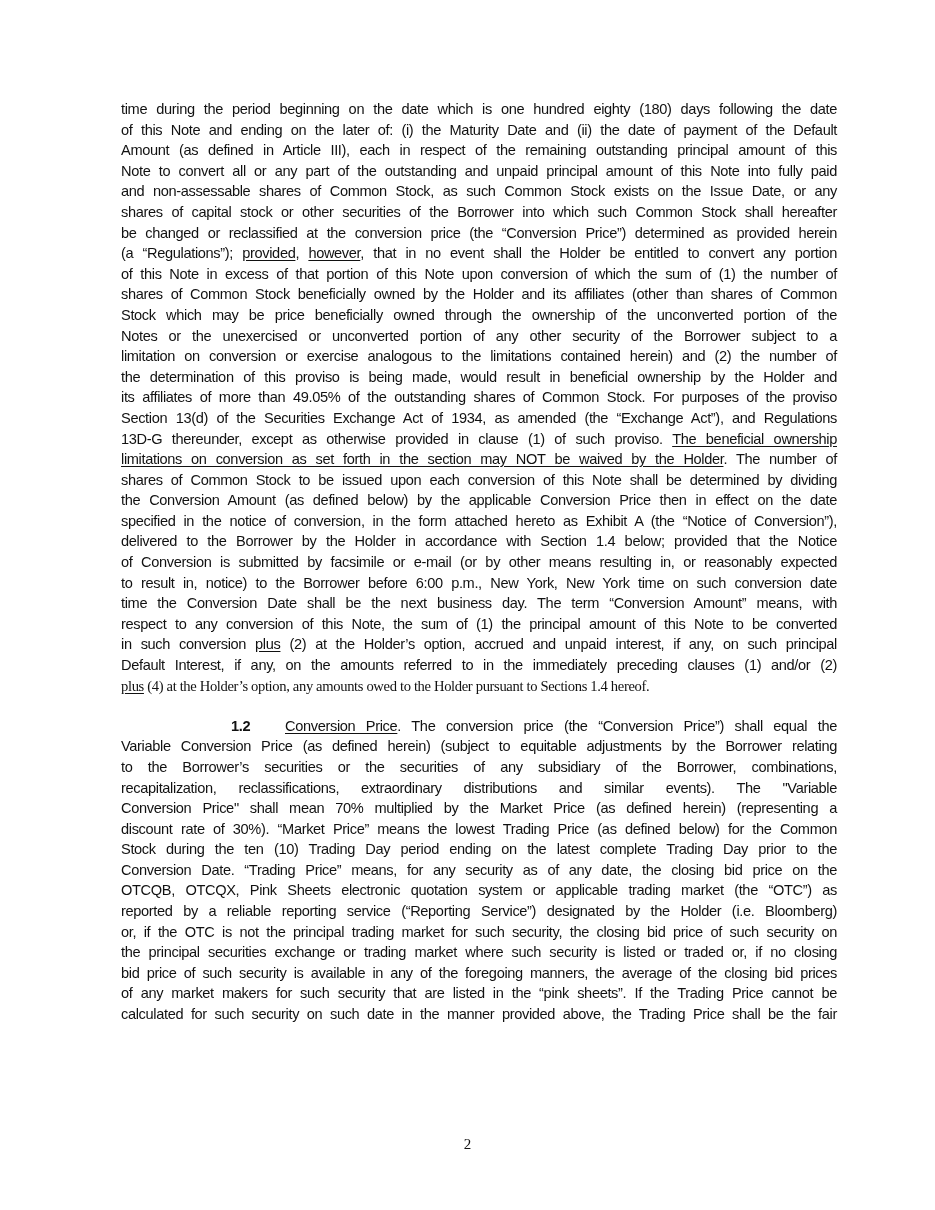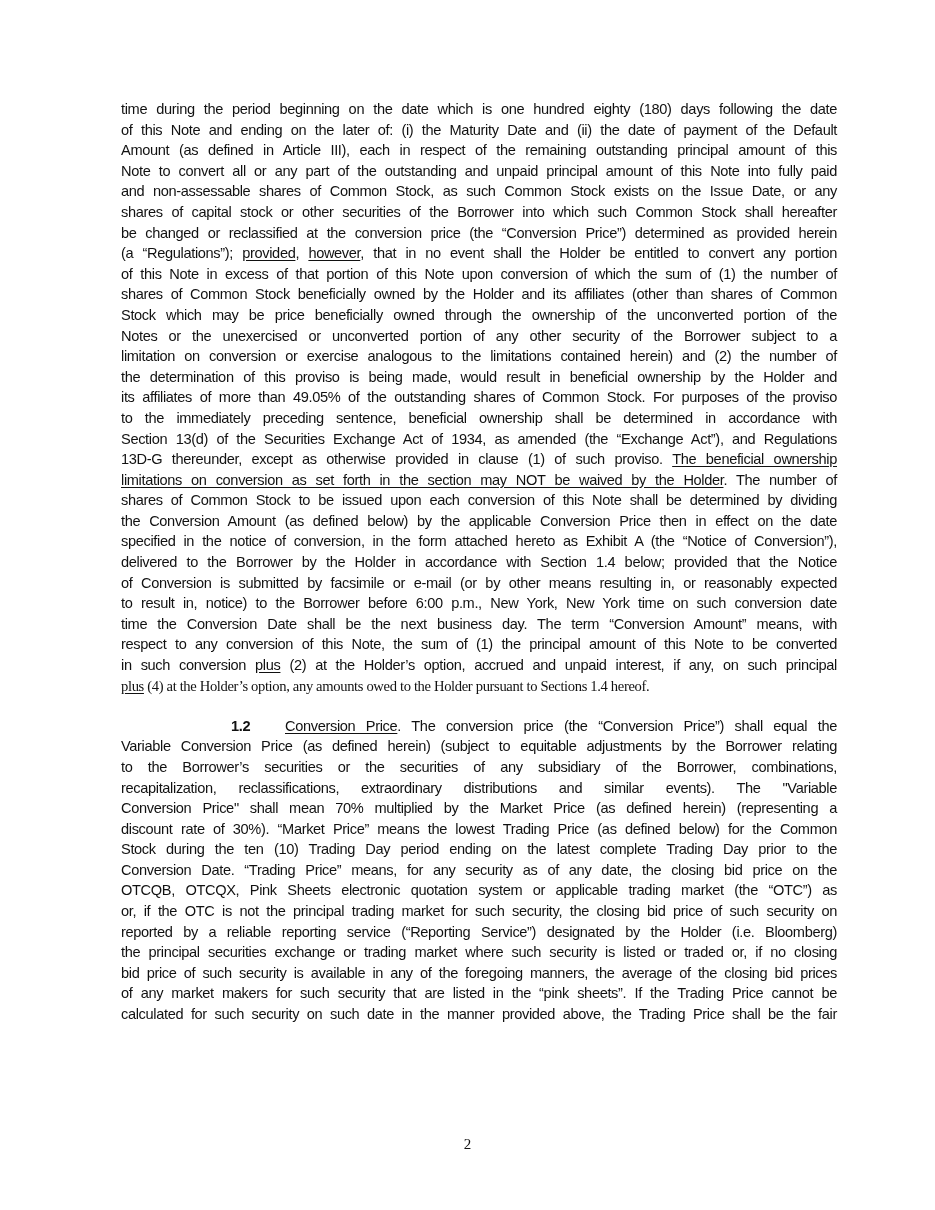--- a/index.html
+++ b/index.html
@@ -39,51 +39,51 @@
       <div class="line"><span>shares of capital stock or other securities of the Borrower into which such Common Stock shall hereafter</span></div>
       <div class="line"><span>be changed or reclassified at the conversion price  (the “Conversion Price”) determined as provided herein</span></div>
       <div class="line"><span>(a “Regulations”); </span><span class="u">provided</span><span>, </span><span class="u">however</span><span>, that in no event shall the Holder be entitled to convert any portion</span></div>
       <div class="line"><span>of this Note in excess of that portion of this Note upon conversion of which the sum of (1) the number of</span></div>
       <div class="line"><span>shares of Common Stock beneficially owned by the Holder and its affiliates (other than shares of Common</span></div>
       <div class="line"><span>Stock which may be price beneficially owned through the ownership of the unconverted portion of the</span></div>
       <div class="line"><span>Notes or the unexercised or unconverted portion of any other security of the Borrower subject to a</span></div>
       <div class="line"><span>limitation on conversion or exercise analogous to the limitations contained herein) and (2) the number of</span></div>
       <div class="line"><span>the determination of this proviso is being made, would result in beneficial ownership by the Holder and</span></div>
       <div class="line"><span>its affiliates of more than 49.05% of the outstanding shares of Common Stock.  For purposes of the proviso</span></div>
-      <div class="line"><span>to the immediately preceding sentence, beneficial ownership shall be determined in accordance with</span></div>
       <div class="line"><span>Section 13(d) of the Securities Exchange Act of 1934, as amended (the “Exchange Act”), and Regulations</span></div>
       <div class="line"><span>13D-G thereunder, except as otherwise provided in clause (1) of such proviso. </span><span class="u">The beneficial ownership</span></div>
       <div class="line"><span class="u">limitations on conversion as set forth in the section may NOT be waived by the Holder</span><span>. The number of</span></div>
       <div class="line"><span>shares of Common Stock to be issued upon each conversion of this Note shall be determined by dividing</span></div>
       <div class="line"><span>the Conversion Amount (as defined below) by the applicable Conversion Price then in effect on the date</span></div>
       <div class="line"><span>specified in the notice of conversion, in the form attached hereto as Exhibit A (the “Notice of Conversion”),</span></div>
       <div class="line"><span>delivered to the Borrower by the Holder in accordance with Section 1.4 below; provided that the Notice</span></div>
       <div class="line"><span>of Conversion is submitted by facsimile or e-mail (or by other means resulting in, or reasonably expected</span></div>
       <div class="line"><span>to result in, notice) to the Borrower before 6:00 p.m., New York, New York time on such conversion date</span></div>
       <div class="line"><span>time the Conversion Date shall be the next business day. The term “Conversion Amount” means, with</span></div>
       <div class="line"><span>respect to any conversion of this Note, the sum of (1) the principal amount of this Note to be converted</span></div>
       <div class="line"><span>in such conversion </span><span class="u">plus</span><span> (2) at the Holder’s option, accrued and unpaid interest, if any, on such principal</span></div>
+      <div class="line"><span>Default Interest, if any, on the amounts referred to in the immediately preceding clauses (1) and/or (2)</span></div>
       <div class="line last"><span class="u">plus</span><span> (4) at the Holder’s option, any amounts owed to the Holder pursuant to Sections 1.4 hereof.</span></div>
     </div>
   <div class="gap"></div>
   <div>
     <div class="line heading-line">
       <span class="num">1.2</span><span class="u">Conversion Price</span><span>.   The conversion price (the “Conversion Price”) shall equal the</span>
     </div>
     <div id="p2">
         <div class="line"><span>Variable Conversion Price (as defined herein) (subject to equitable adjustments by the Borrower relating</span></div>
         <div class="line"><span>to the Borrower’s securities or the securities of any subsidiary of the Borrower, combinations,</span></div>
         <div class="line"><span>recapitalization, reclassifications, extraordinary distributions and similar events).   The "Variable</span></div>
         <div class="line"><span>Conversion Price" shall mean 70% multiplied by the Market Price (as defined herein) (representing a</span></div>
         <div class="line"><span>discount rate of 30%).  “Market Price” means the lowest Trading Price (as defined below) for the Common</span></div>
         <div class="line"><span>Stock during the ten (10) Trading Day period ending on the latest complete Trading Day prior to the</span></div>
         <div class="line"><span>Conversion Date.  “Trading Price” means, for any security as of any date, the closing bid price on the</span></div>
         <div class="line"><span>OTCQB, OTCQX, Pink Sheets electronic quotation system or applicable trading market (the “OTC”) as</span></div>
+        <div class="line"><span>reported by a reliable reporting service (“Reporting Service”) designated by the Holder (i.e. Bloomberg)</span></div>
         <div class="line"><span>or, if the OTC is not the principal trading market for such security, the closing bid price of such security on</span></div>
-        <div class="line"><span>reported by a reliable reporting service (“Reporting Service”) designated by the Holder (i.e. Bloomberg)</span></div>
         <div class="line"><span>the principal securities exchange or trading market where such security is listed or traded or, if no closing</span></div>
         <div class="line"><span>bid price of such security is available in any of the foregoing manners, the average of the closing bid prices</span></div>
         <div class="line"><span>of any market makers for such security that are listed in the “pink sheets”.  If the Trading Price cannot be</span></div>
         <div class="line"><span>calculated for such security on such date in the manner provided above, the Trading Price shall be the fair</span></div>
       </div>
   </div>
 </div>
 
 <div class="page-number">2</div>
 

